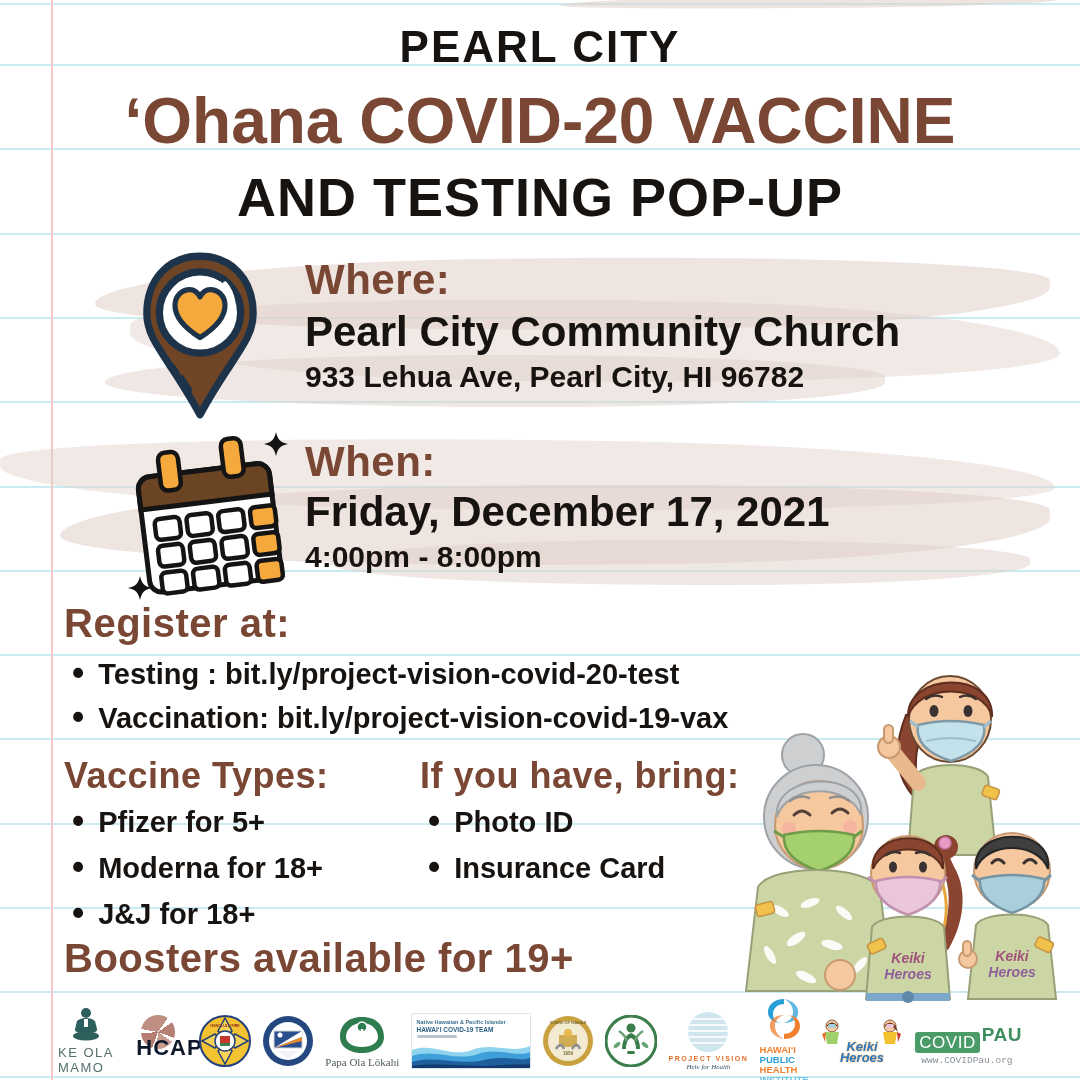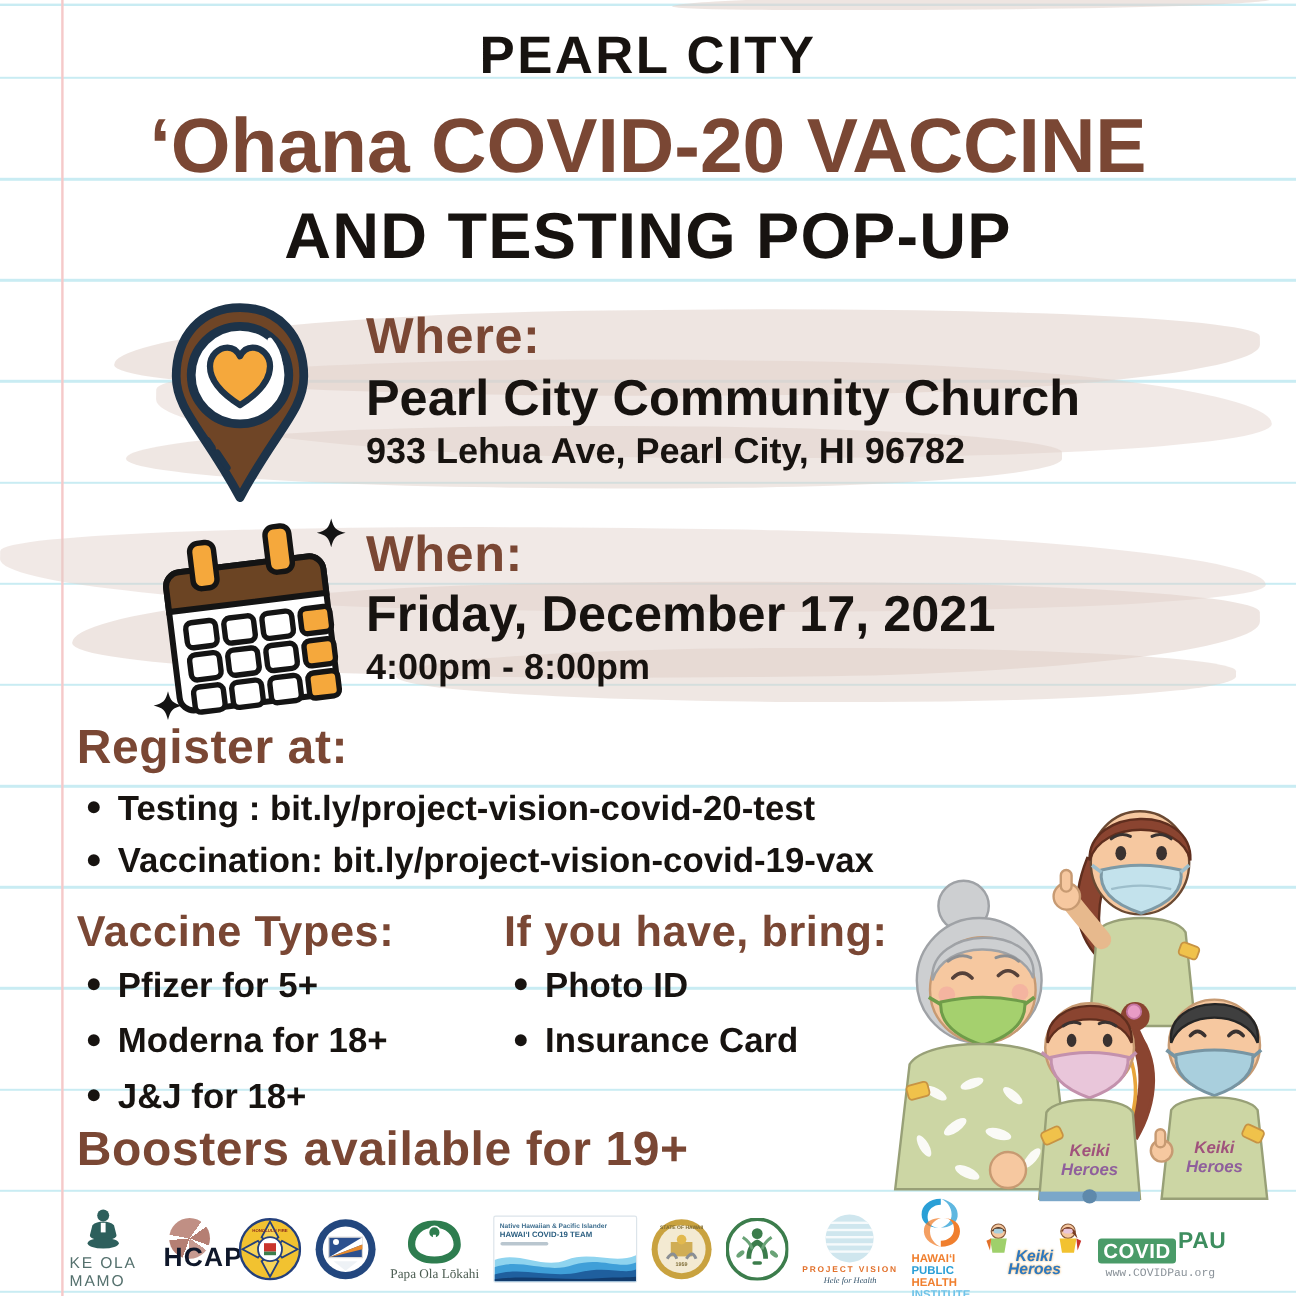--- a/index.html
+++ b/index.html
@@ -46,21 +46,21 @@
   .pv-circle span{position:absolute;left:0;width:100%;height:2px;background:#ffffff;opacity:.8;}
   .pv-label{font-size:7px;font-weight:800;color:#e2702a;letter-spacing:1.5px;margin-top:3px;}
   .pv-sub{font-size:7px;font-style:italic;color:#33536b;margin-top:2px;font-family:"Liberation Serif",serif;}
   .hphi{flex-direction:column;gap:4px;}
   .hphi-text{font-size:9.5px;font-weight:800;line-height:1.08;}
   .keiki-wrap{position:relative;text-align:center;}
   .keiki-t1{font-size:13px;font-weight:900;font-style:italic;color:#2b78c2;text-shadow:0 0 2px #f2a43c;}
   .keiki-t2{font-size:13px;font-weight:900;font-style:italic;color:#2b78c2;text-shadow:0 0 2px #f2a43c;margin-top:-2px;}
   .cp{align-items:flex-start;}
   .cp-row{display:flex;align-items:center;}
-  .cp-covid{background:#4a9b68;color:#ffffff;font-weight:700;font-size:17px;padding:2px 4px;border-radius:3px;letter-spacing:.5px;margin-top:15px;}
+  .cp-covid{background:#4a9b68;color:#ffffff;font-weight:400;font-size:17px;padding:2px 4px;border-radius:3px;letter-spacing:.5px;margin-top:15px;}
   .cp-pau{color:#3e8e5f;font-weight:900;font-size:19px;margin-left:2px;letter-spacing:.5px;}
   .cp-sub{font-size:9.5px;color:#8a9299;margin-top:3px;margin-left:6px;font-family:Liberation Mono, monospace;}
 </style>
 </head>
 <body>
 
 <div class="page">
 
   <div class="ruling"></div>
   <div class="ruling-top"></div>

